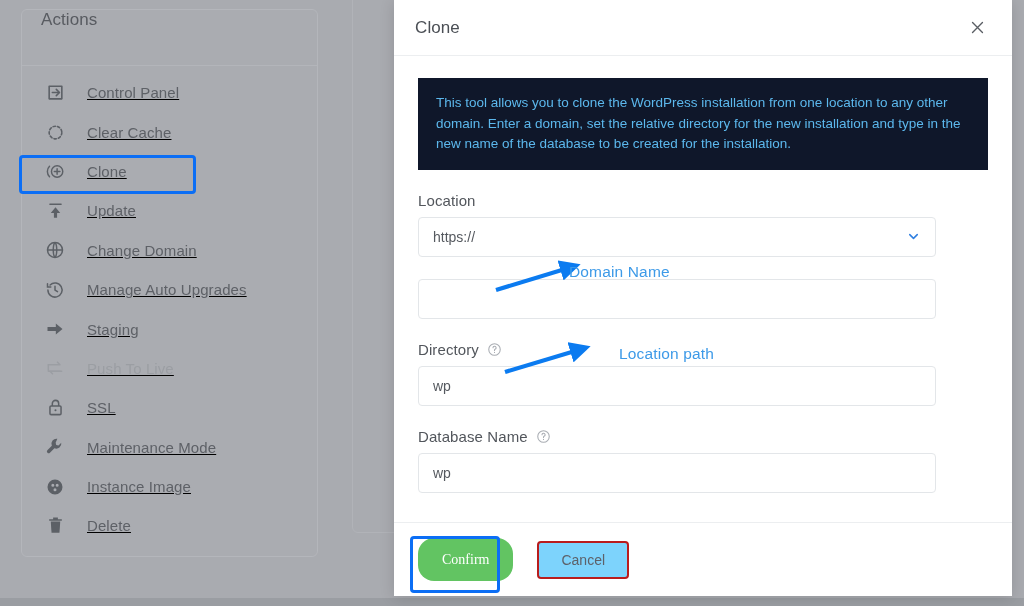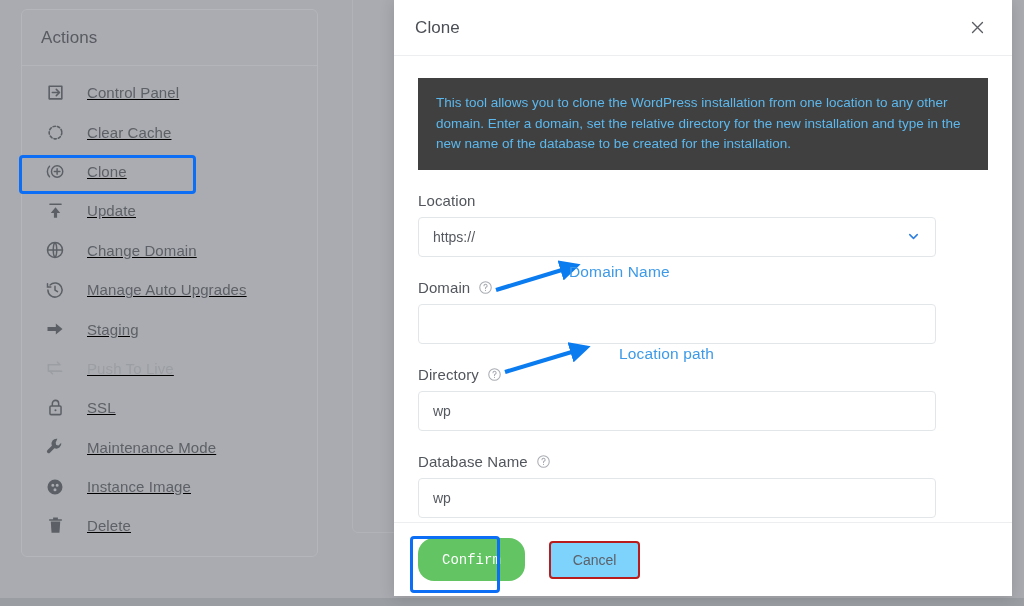--- a/index.html
+++ b/index.html
@@ -34,21 +34,20 @@
     width: 297px;
     height: 548px;
     background: #aaacb1;
     border: 1px solid #b4b6bb;
     border-radius: 6px;
     box-sizing: border-box;
   }
   #actions-header {
     height: 56px;
     display: flex;
-    align-items: center;
     padding-left: 19px;
     border-bottom: 1px solid #b3b5ba;
     box-sizing: border-box;
   }
   #actions-header .title {
     font-size: 17px;
     color: #585b61;
     letter-spacing: .1px;
   }
   .action-list {
@@ -139,21 +138,21 @@
     justify-content: center;
     color: #5a5e64;
     cursor: pointer;
   }
   #modal-body {
     padding: 22px 24px 0 24px;
     box-sizing: border-box;
     position: relative;
   }
   #info-box {
-    background: #404040;
+    background: #0f172a;
     color: #5cb8ed;
     font-size: 13.5px;
     line-height: 20.5px;
     padding: 15px 18px 15px 18px;
     box-sizing: border-box;
     width: 570px;
   }
   .field { margin-top: 22px; }
   .field-label {
     font-size: 15px;
@@ -203,21 +202,21 @@
   }
   #confirm-btn {
     background: #62c462;
     color: #fff;
     font-size: 14px;
     border: none;
     border-radius: 16px;
     height: 43px;
     padding: 0 24px;
     cursor: pointer;
-    font-family: Liberation Mono, monospace;
+    font-family: Liberation Serif, serif;
   }
   #cancel-btn {
     background: #7dd3fc;
     color: #5d6169;
     font-size: 14px;
     border: 2px solid #b91c1c;
     border-radius: 4px;
     height: 38px;
     padding: 0 22px;
     margin-left: 24px;
@@ -414,30 +413,20 @@
         <span class="val">https://</span>
         <span class="chevron">
           <svg width="15" height="15" viewBox="0 0 24 24" fill="none" stroke="currentColor" stroke-width="2.4" stroke-linecap="round" stroke-linejoin="round">
             <path d="M6 9l6 6 6-6"></path>
           </svg>
         </span>
       </div>
     </div>
 
     <div class="field">
-      <div class="field-label">
-        <span>Domain</span>
-        <span class="help-icon">
-          <svg width="15" height="15" viewBox="0 0 24 24" fill="none" stroke="currentColor" stroke-width="1.7">
-            <circle cx="12" cy="12" r="9.2"></circle>
-            <path d="M9.6 9.3a2.5 2.5 0 1 1 3.2 2.4c-.6.2-.8.7-.8 1.3v.5" stroke-linecap="round"></path>
-            <circle cx="12" cy="16.6" r="0.9" fill="currentColor" stroke="none"></circle>
-          </svg>
-        </span>
-      </div>
       <div class="control">
         <span class="val" placeholder=""></span>
       </div>
     </div>
 
     <div class="field">
       <div class="field-label">
         <span>Directory</span>
         <span class="help-icon">
           <svg width="15" height="15" viewBox="0 0 24 24" fill="none" stroke="currentColor" stroke-width="1.7">

